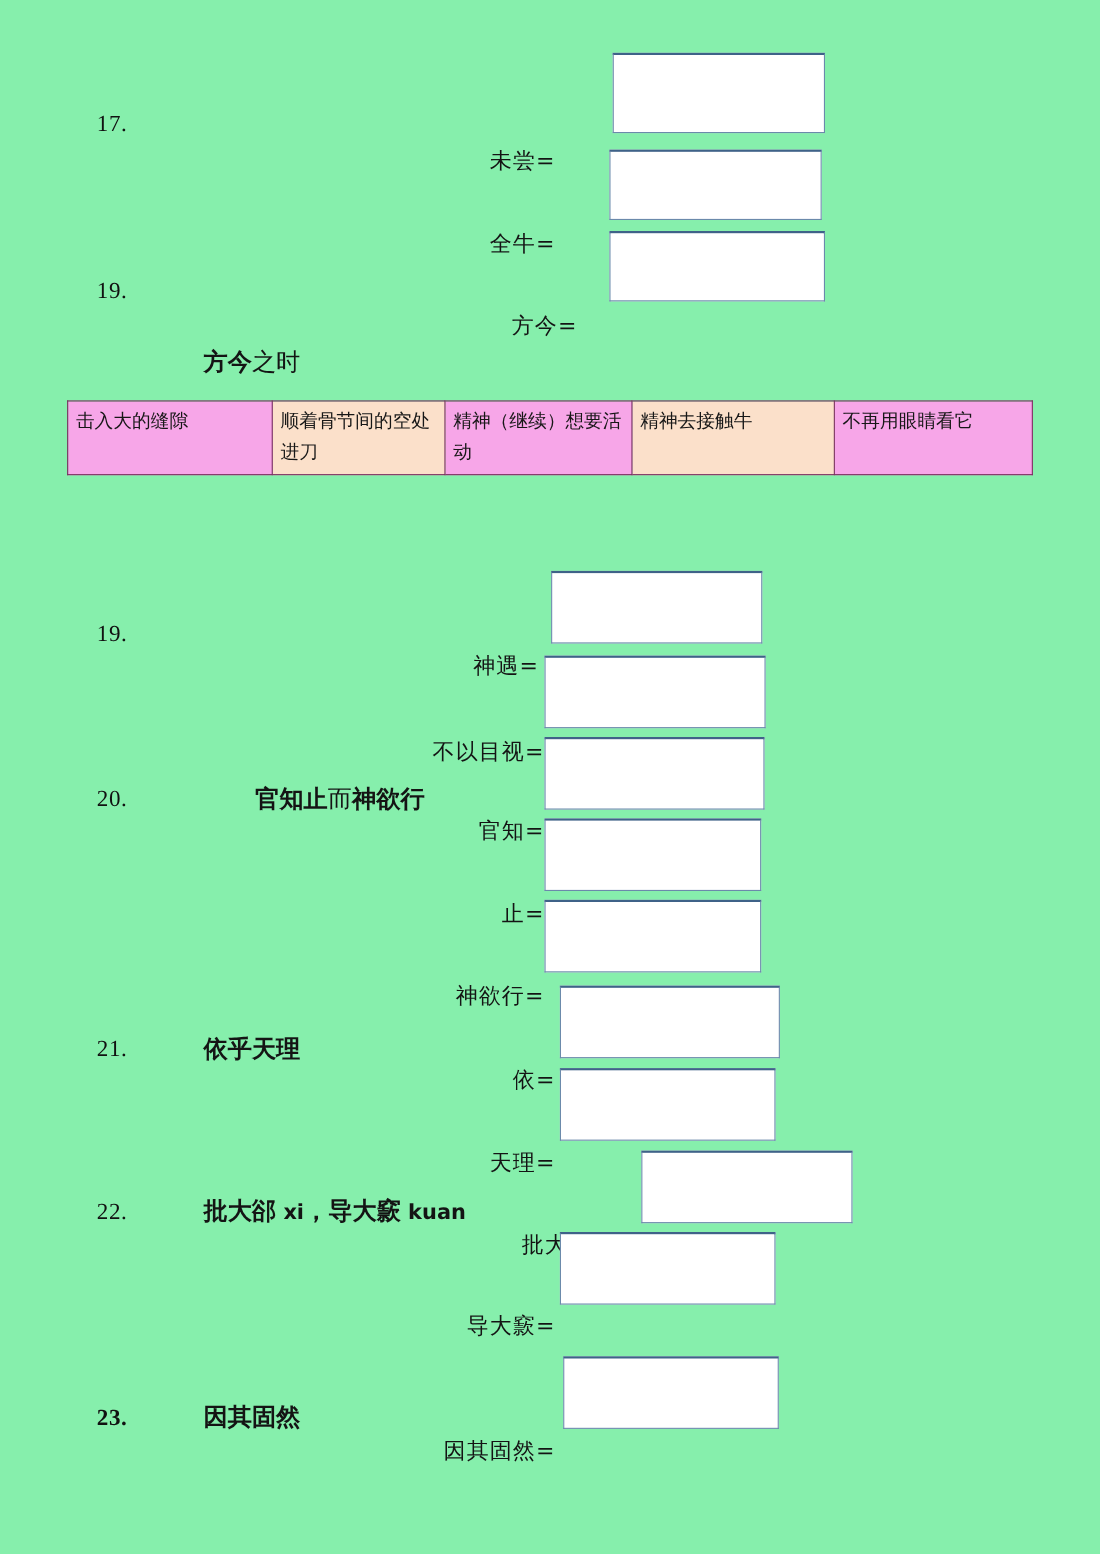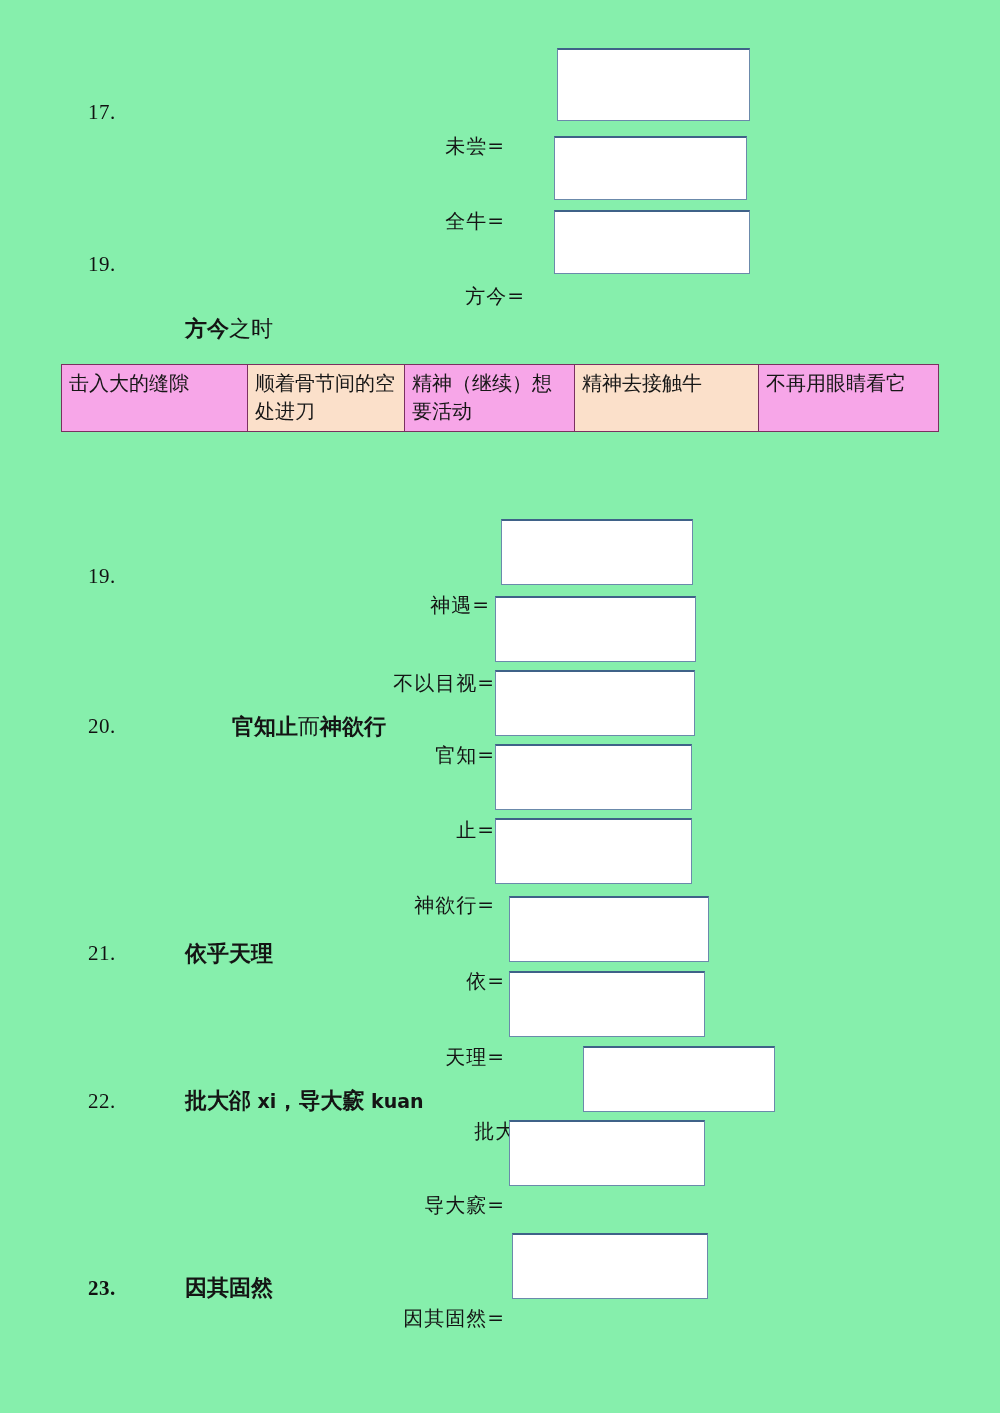--- a/index.html
+++ b/index.html
@@ -64,21 +64,21 @@
 
   
   .word-table {
     position: absolute;
     border-collapse: collapse;
     table-layout: fixed;
   }
   .word-table td {
     border: 1px solid #7a3060;
     font-family: "DejaVu Serif", "Liberation Serif", serif;
-    font-size: 20px;
+    font-size: 17px;
     line-height: 28px;
     padding: 4px 7px 6px 7px;
     vertical-align: top;
     color: #171717;
     word-break: break-all;
   }
   .c-pink  { background: #f7a6e8; }
   .c-peach { background: #fbe0ca; }
 </style>
 </head>

